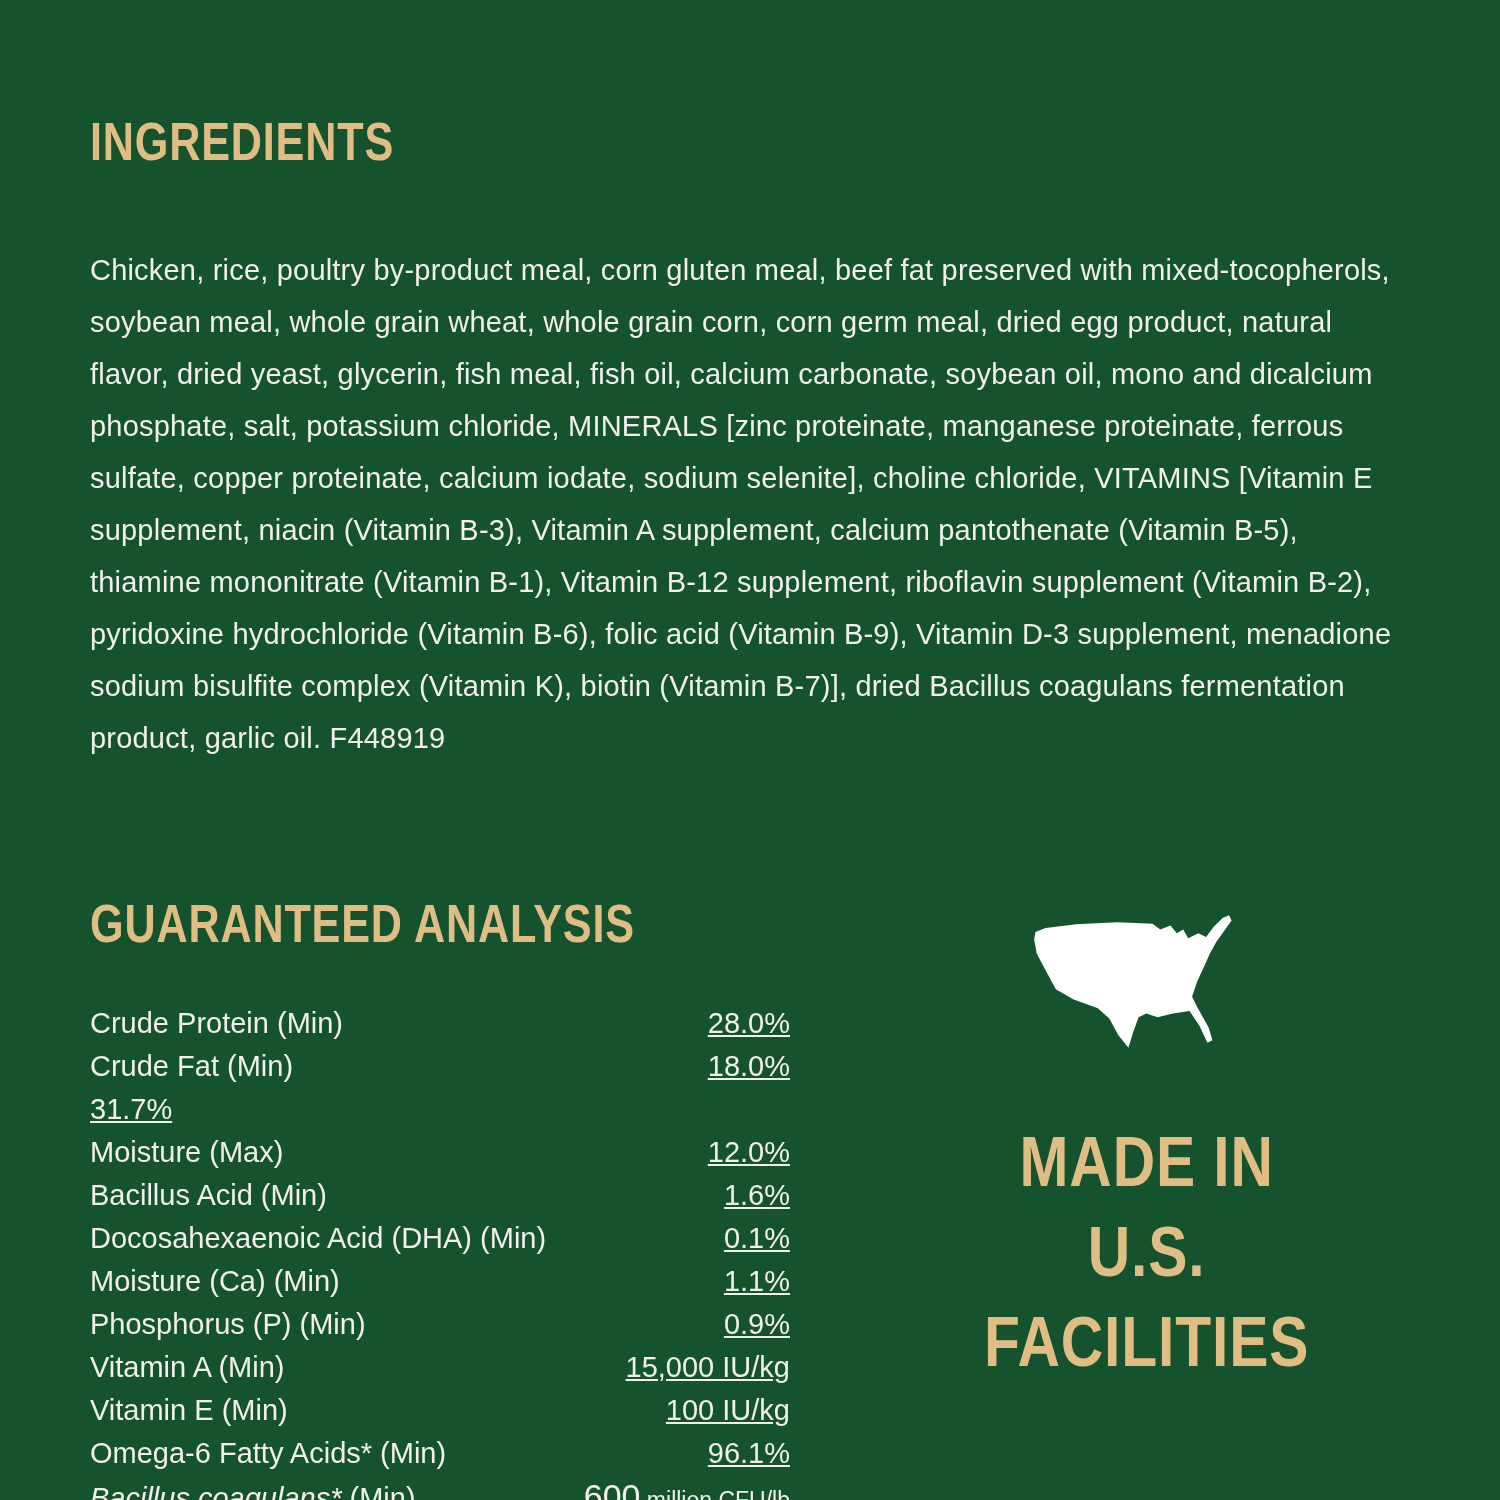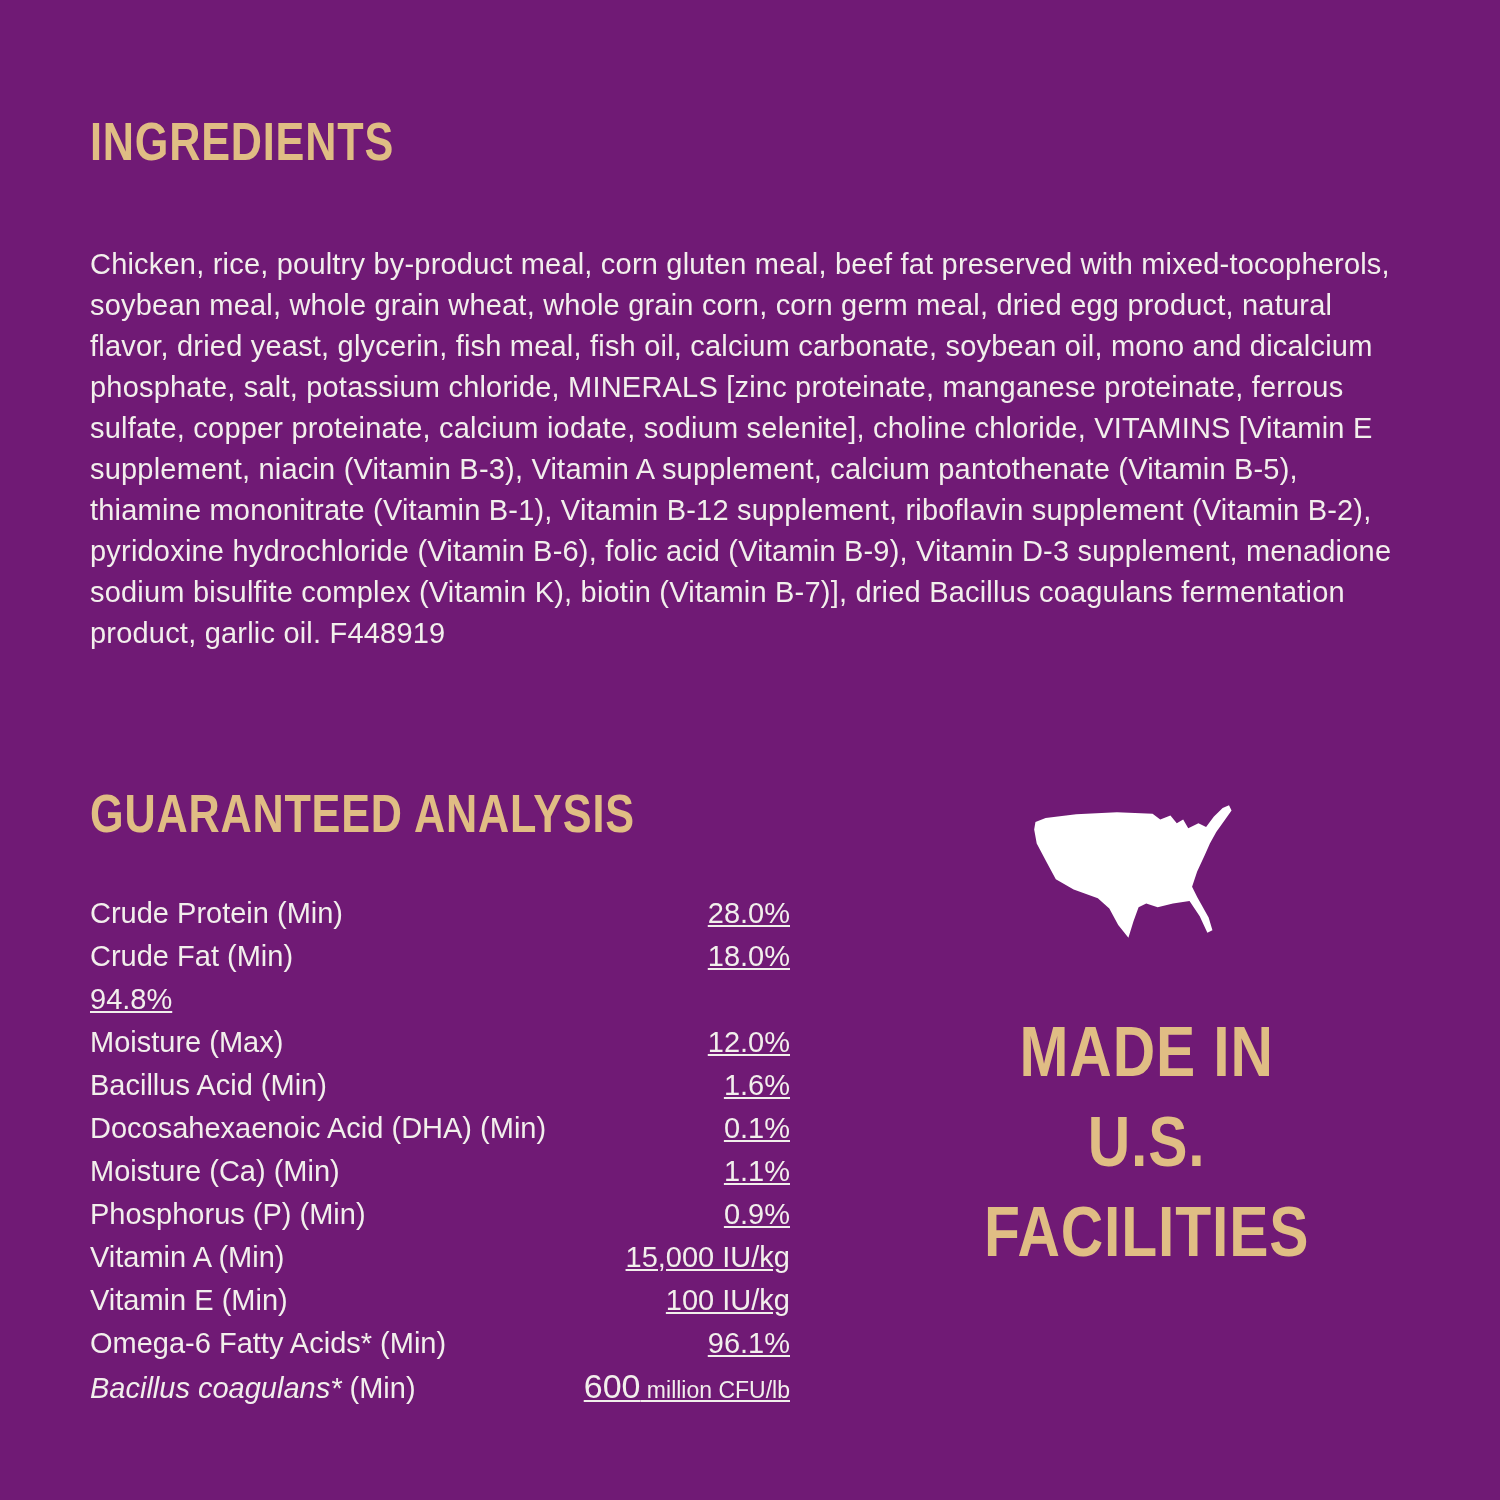--- a/index.html
+++ b/index.html
@@ -6,39 +6,39 @@
   body {
     width:1500px; height:1500px;
     background:#262423;
     font-family:"Liberation Sans", sans-serif;
     overflow:hidden;
   }
   .page {
     width:1500px; height:1500px;
     box-sizing:border-box;
     padding:78px 88px 0 90px;
-    background:#701a75;
+    background:#14532d;
     color:#F2EFEC;
   }
   .section-heading {
     display:inline-block;
     font-weight:bold;
     font-size:54px;
     line-height:54px;
     letter-spacing:1px;
     color:#E0BD84;
     transform:scaleX(0.8);
     transform-origin:left center;
     white-space:nowrap;
   }
   .ingredients-text {
     margin:40px 0 0 0;
     width:1325px;
     font-size:29px;
-    line-height:41px;
+    line-height:52px;
     letter-spacing:0.2px;
     color:#F2EFEC;
   }
   .bottom {
     display:flex;
     margin-top:95px;
     align-items:flex-start;
     justify-content:flex-end;
   }
   .ga-section { width:700px; flex:0 0 auto; }
@@ -98,21 +98,21 @@
       <div class="ga-table" id="ga-table">
           <div class="ga-row">
             <span class="ga-label">Crude Protein (Min)</span>
             <span class="ga-value">28.0%</span>
           </div>
           <div class="ga-row">
             <span class="ga-label">Crude Fat (Min)</span>
             <span class="ga-value">18.0%</span>
           </div>
           <div class="ga-row">
-            <span class="ga-value">94.8%</span>
+            <span class="ga-value">31.7%</span>
           </div>
           <div class="ga-row">
             <span class="ga-label">Moisture (Max)</span>
             <span class="ga-value">12.0%</span>
           </div>
           <div class="ga-row">
             <span class="ga-label">Bacillus Acid (Min)</span>
             <span class="ga-value">1.6%</span>
           </div>
           <div class="ga-row">

